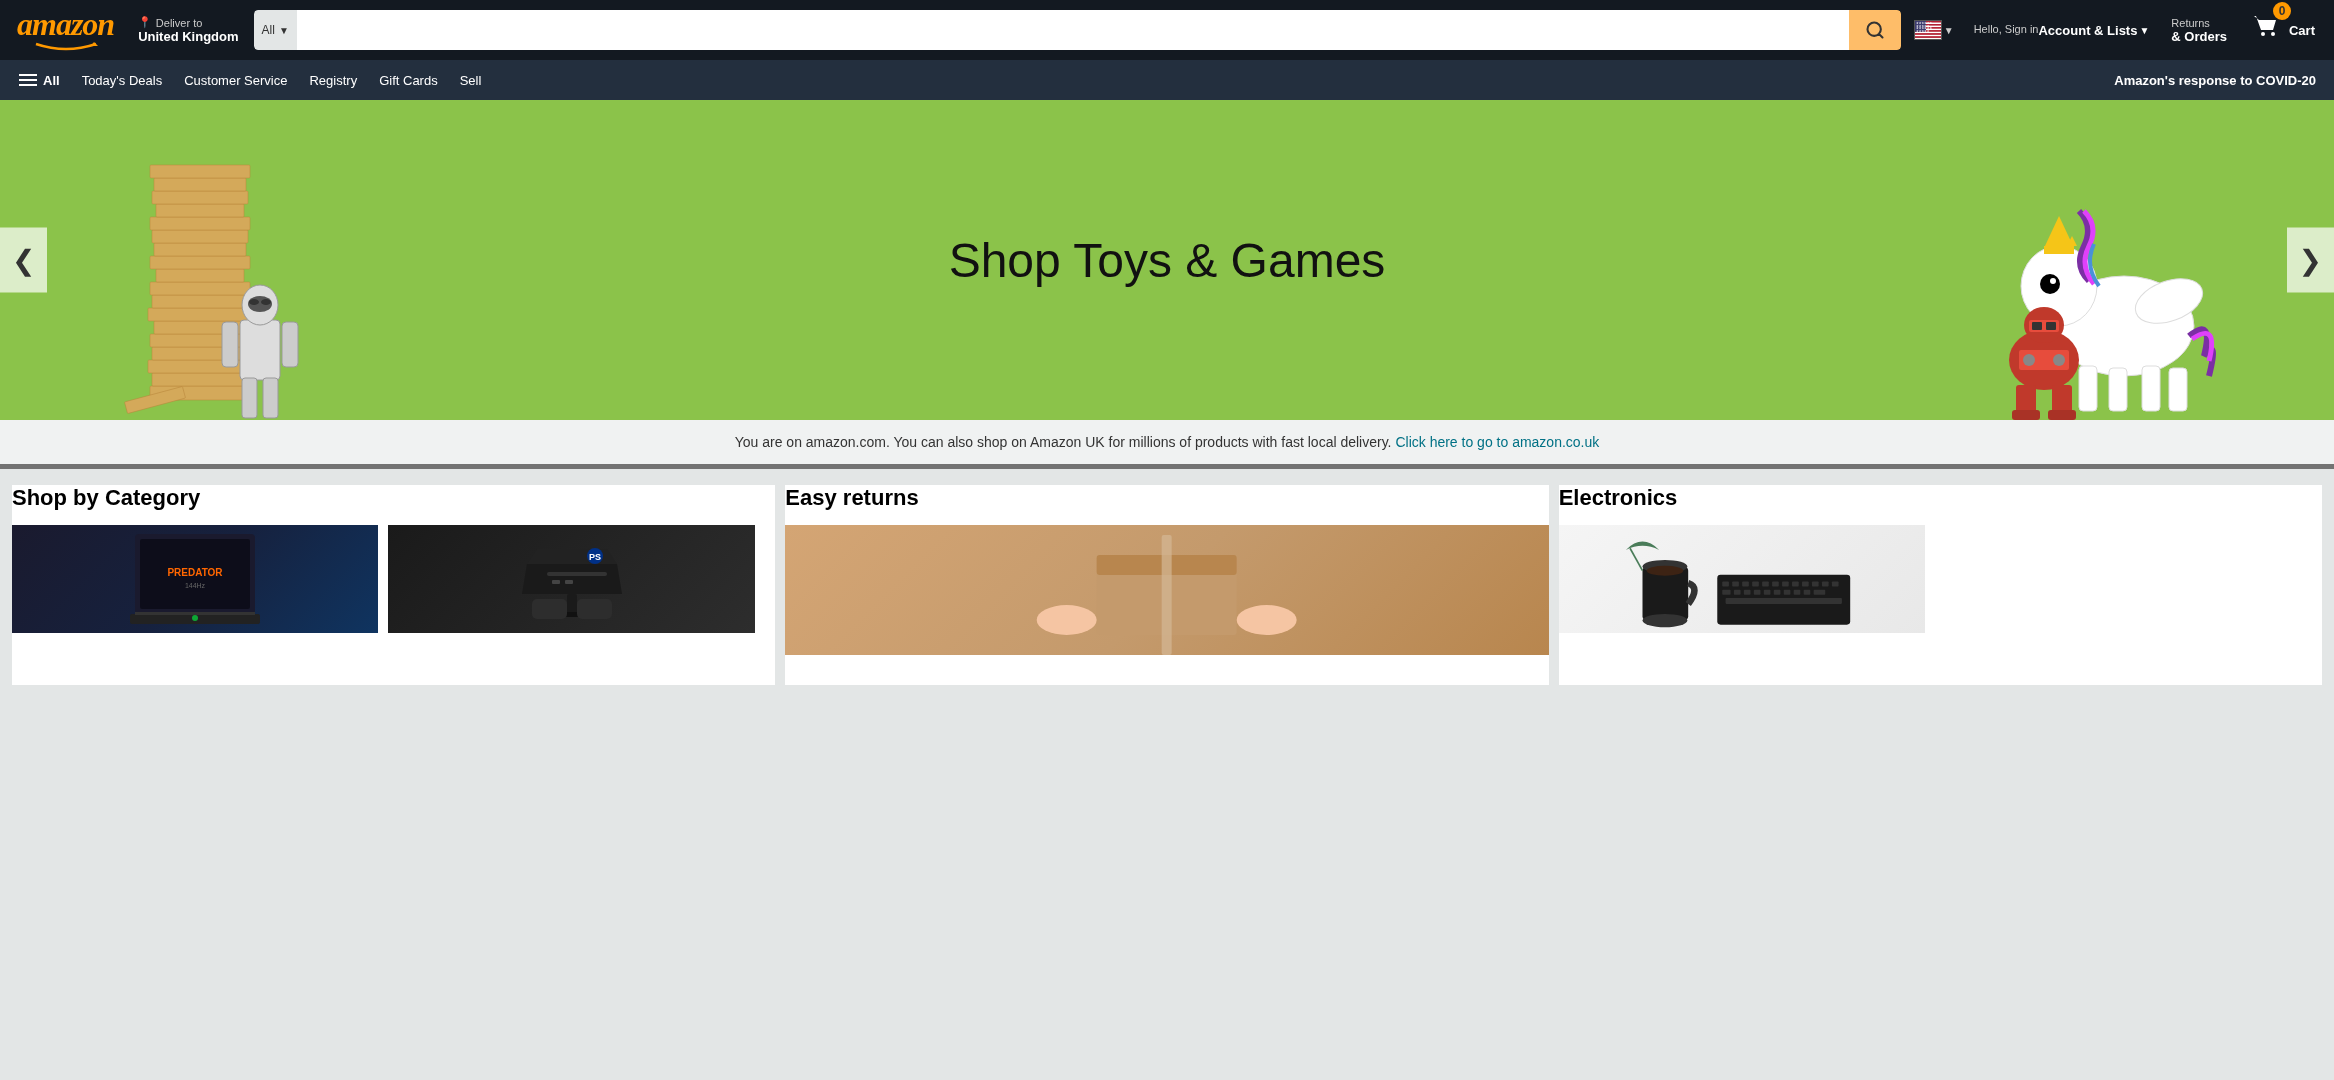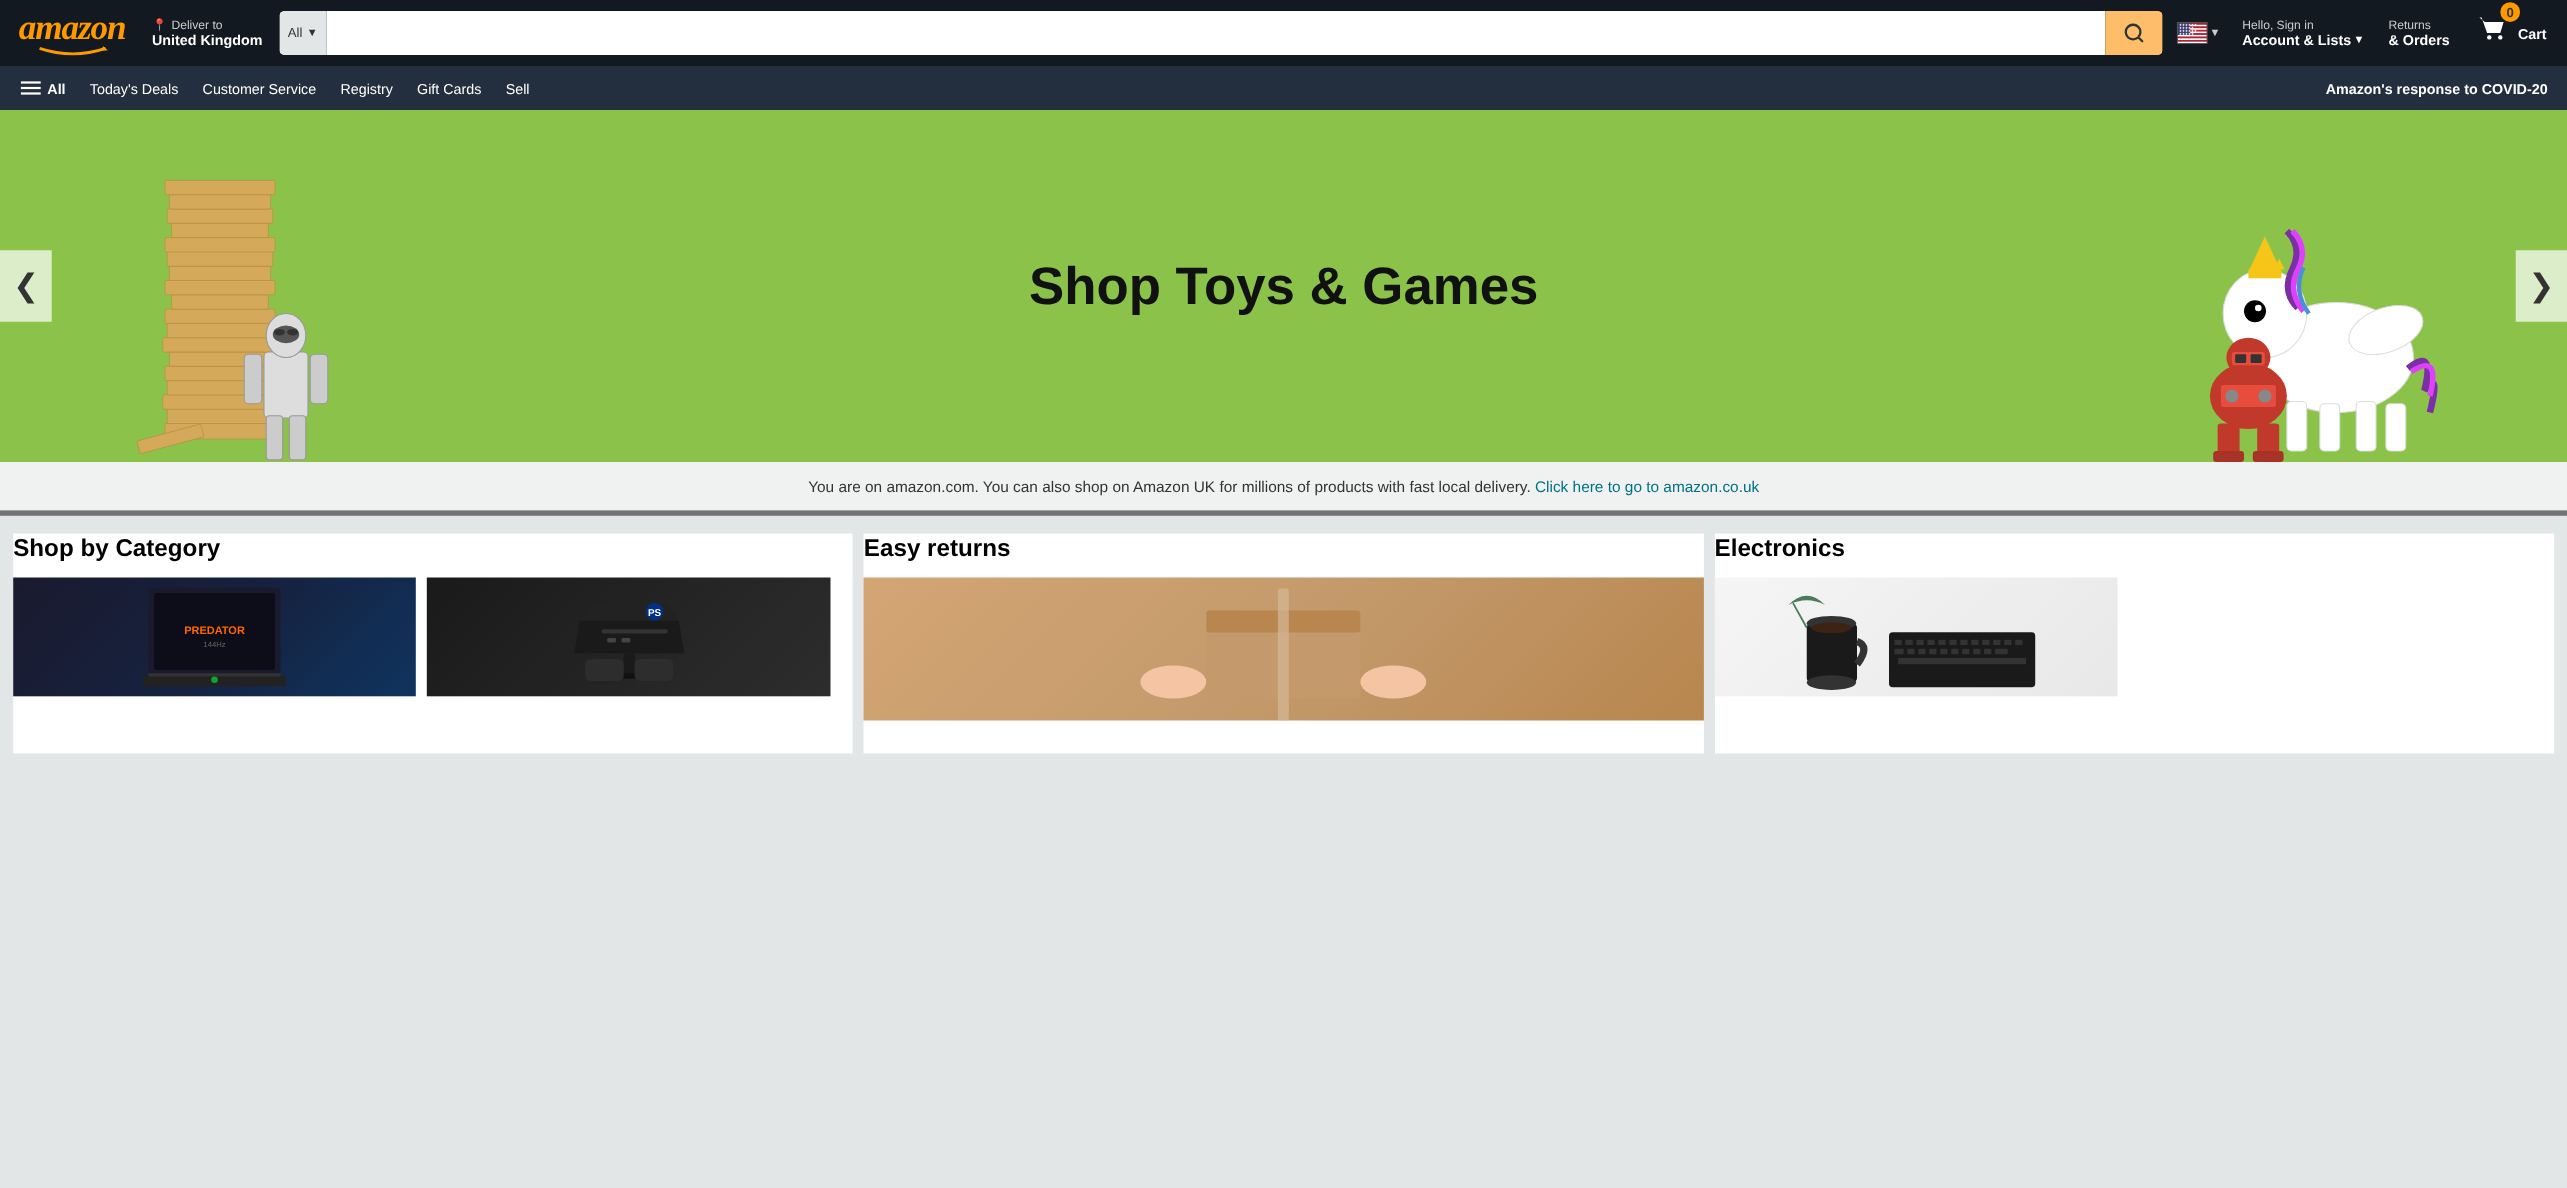--- a/index.html
+++ b/index.html
@@ -92,21 +92,21 @@
     .flag-area {
       display: flex;
       align-items: center;
       padding: 4px;
       border: 1px solid transparent;
       cursor: pointer;
     }
 
     .account-area {
       display: flex;
-      flex-direction: column;
+      flex-direction: row;
       color: white;
       cursor: pointer;
       padding: 4px 6px;
       border: 1px solid transparent;
       font-size: 12px;
     }
     .account-top { color: #ccc; font-size: 11px; }
     .account-bottom { font-weight: bold; font-size: 13px; display: flex; align-items: center; gap: 2px; }
 
     .returns-area {
@@ -198,21 +198,21 @@
       background: #8bc34a;
       position: relative;
       height: 320px;
       display: flex;
       align-items: center;
       justify-content: center;
       overflow: hidden;
     }
     .hero-text {
       font-size: 48px;
-      font-weight: bold;
+      font-weight: normal;
       color: #111;
       text-align: left;
       z-index: 2;
     }
     .hero-prev, .hero-next {
       position: absolute;
       top: 50%;
       transform: translateY(-50%);
       background: rgba(255,255,255,0.7);
       border: none;

